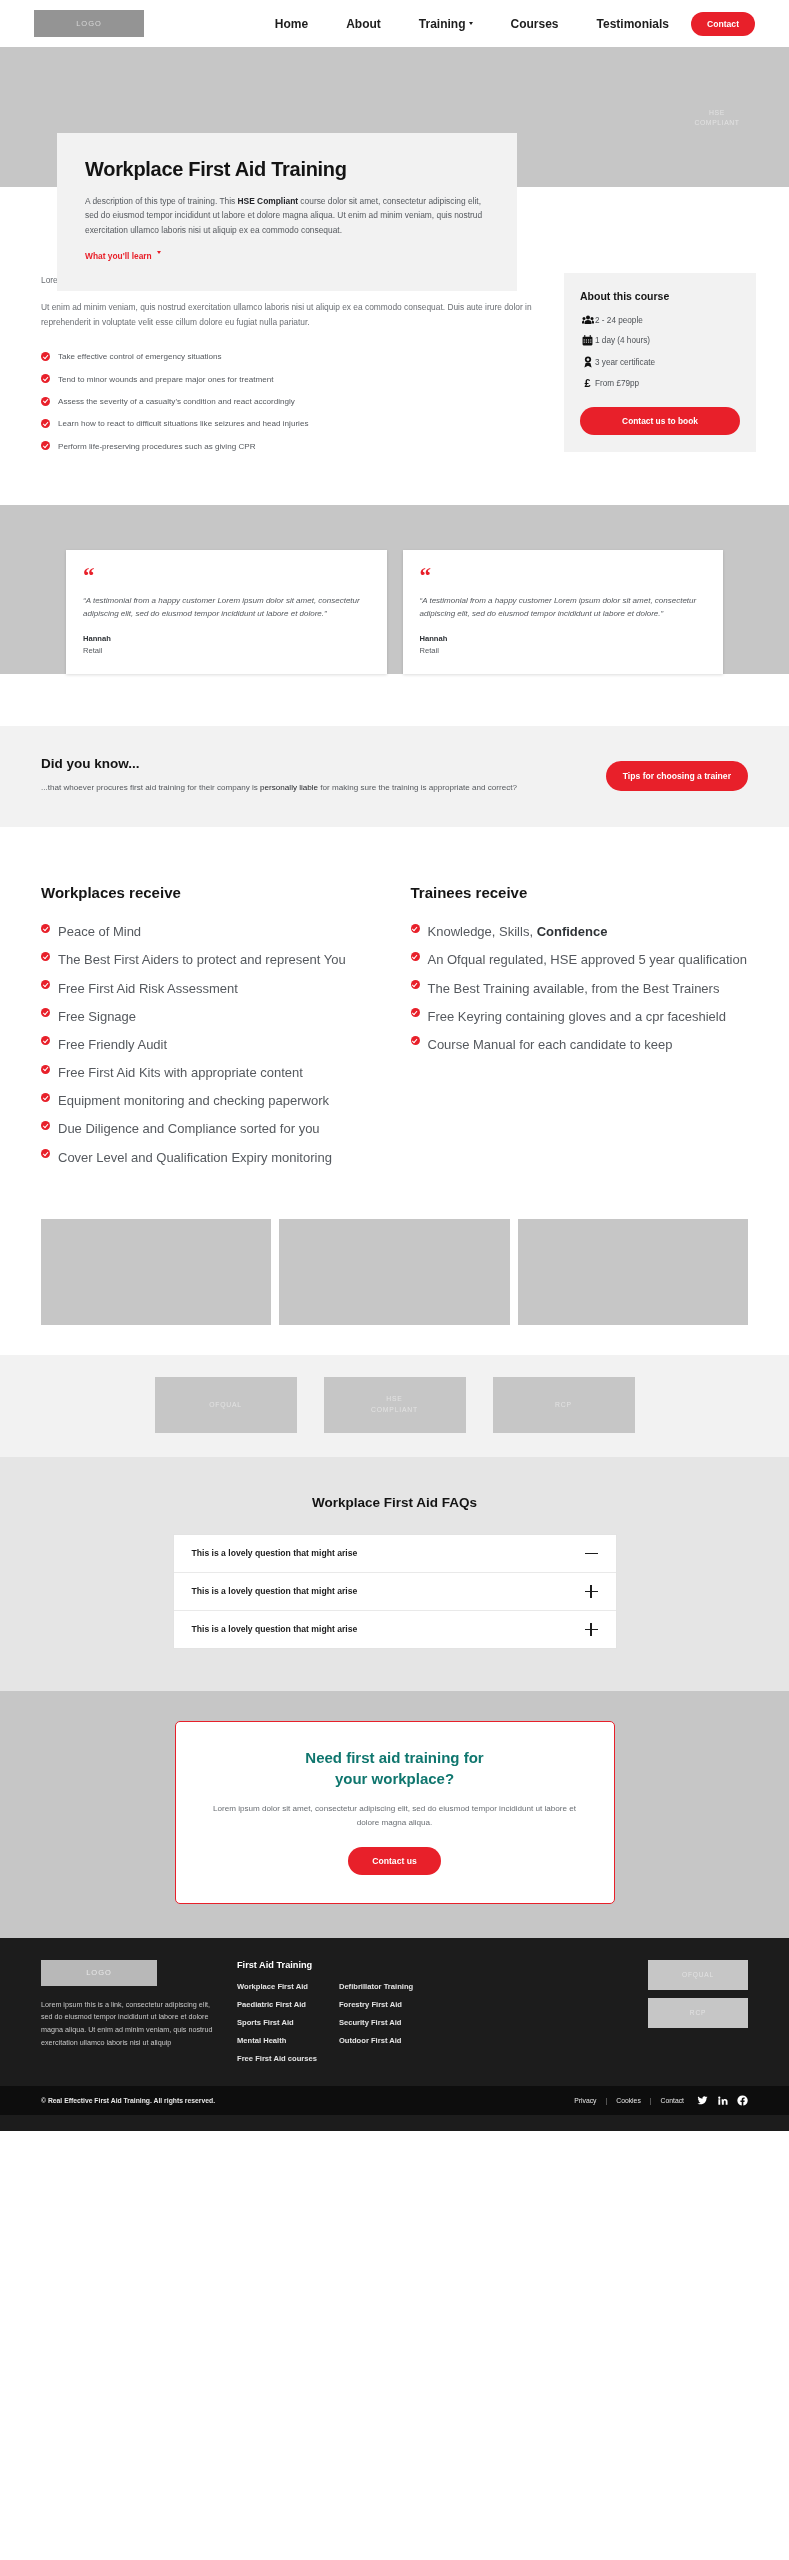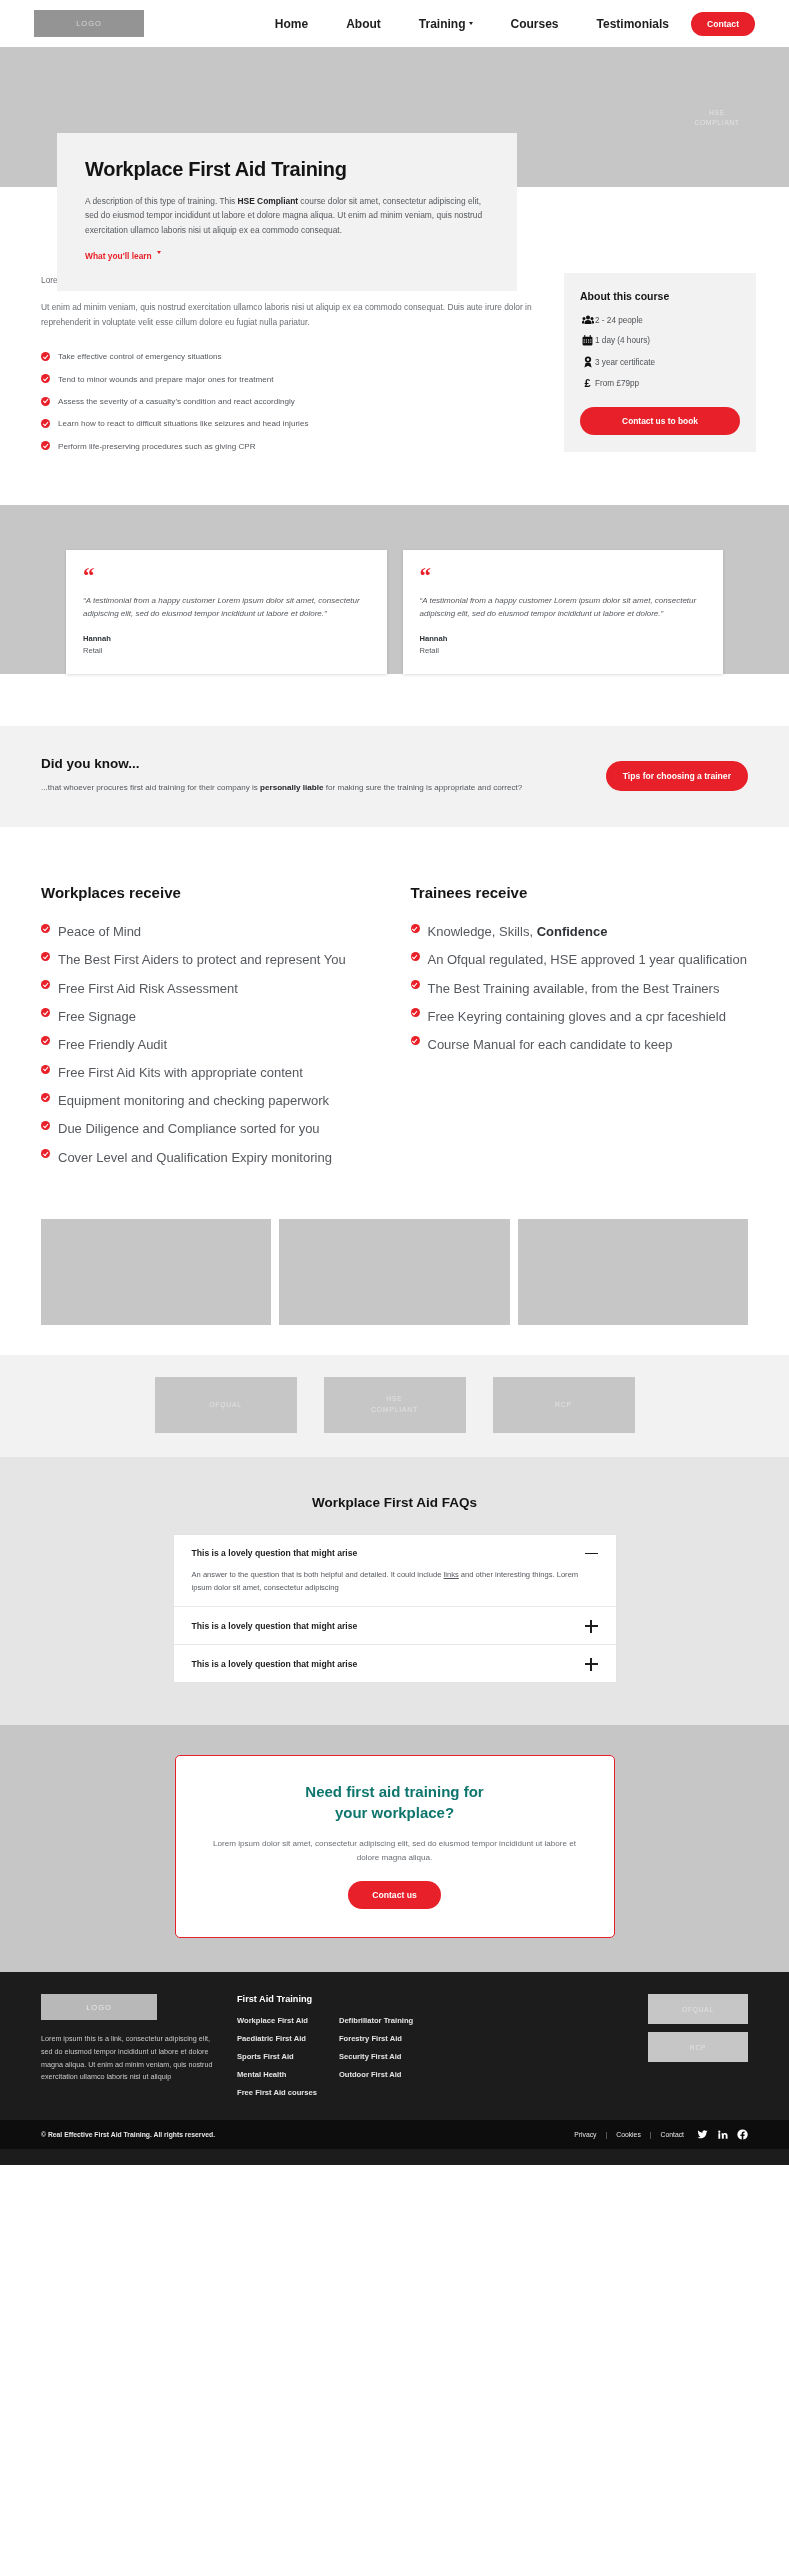--- a/index.html
+++ b/index.html
@@ -247,21 +247,21 @@
     font-size: 13.5px;
     font-weight: 700;
     color: #141414;
     margin-bottom: 10px;
   }
   .dyk p {
     font-size: 8.1px;
     line-height: 1.75;
     color: #55595e;
   }
-  .dyk p b { color: #24262a; font-weight: 700; text-align: right; }
+  .dyk p b { color: #24262a; font-weight: 400; text-align: right; }
   .dyk .btn { padding: 10px 17px; font-size: 8.6px; }
 
   
   .receive { display: flex; gap: 32px; padding: 34px 8px 20px 8px; }
   .receive .col { flex: 1; }
   .receive h3 {
     font-size: 15px;
     font-weight: 700;
     color: #151515;
     margin-bottom: 17px;
@@ -624,21 +624,21 @@
     </div>
     <div class="col">
       <h3>Trainees receive</h3>
       <ul class="ticklist">
         <li>
             <i class="tick"></i>
             <span><span>Knowledge, Skills, </span><b>Confidence</b></span>
           </li>
         <li>
             <i class="tick"></i>
-            <span>An Ofqual regulated, HSE approved 1 year qualification</span>
+            <span>An Ofqual regulated, HSE approved 5 year qualification</span>
           </li>
         <li>
             <i class="tick"></i>
             <span>The Best Training available, from the Best Trainers</span>
           </li>
         <li>
             <i class="tick"></i>
             <span>Free Keyring containing gloves and a cpr faceshield</span>
           </li>
         <li>
@@ -667,21 +667,20 @@
 </section>
 
 <section class="faq-band">
   <h2 class="faq-title">Workplace First Aid FAQs</h2>
   <div class="faq-list">
     <div class="faq-item">
       <div class="faq-q">
         <span>This is a lovely question that might arise</span>
         <i class="sign"></i>
       </div>
-      <div class="faq-a"><span>An answer to the question that is both helpful and detailed. It could include </span><a href="#">links</a><span> and other interesting things. Lorem ipsum dolor sit amet, consectetur adipiscing</span></div>
     </div>
     <div class="faq-item">
       <div class="faq-q">
         <span>This is a lovely question that might arise</span>
         <i class="sign plus"></i>
       </div>
     </div>
     <div class="faq-item">
       <div class="faq-q">
         <span>This is a lovely question that might arise</span>

